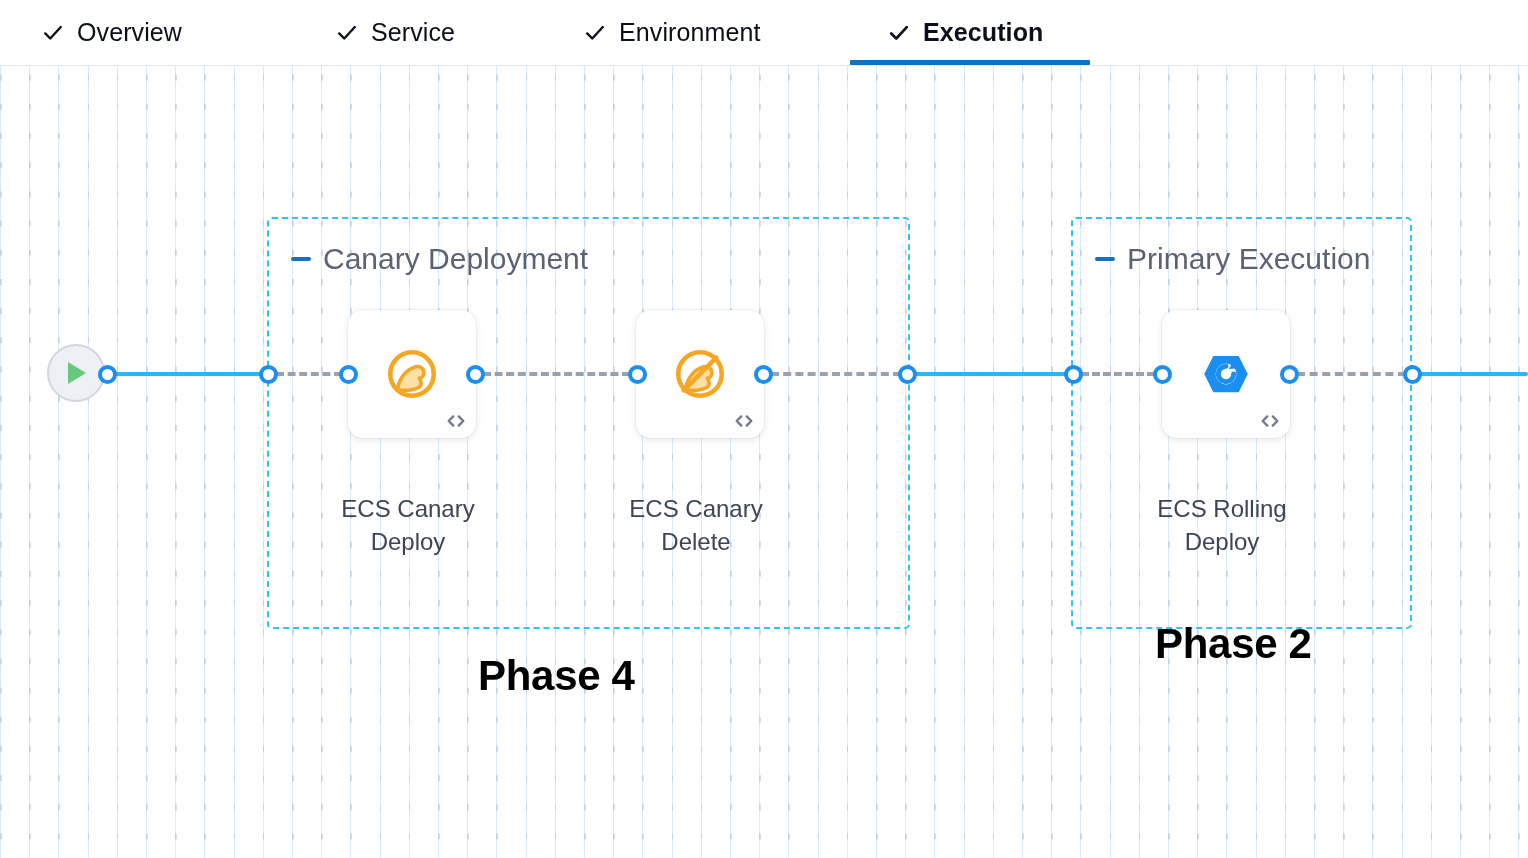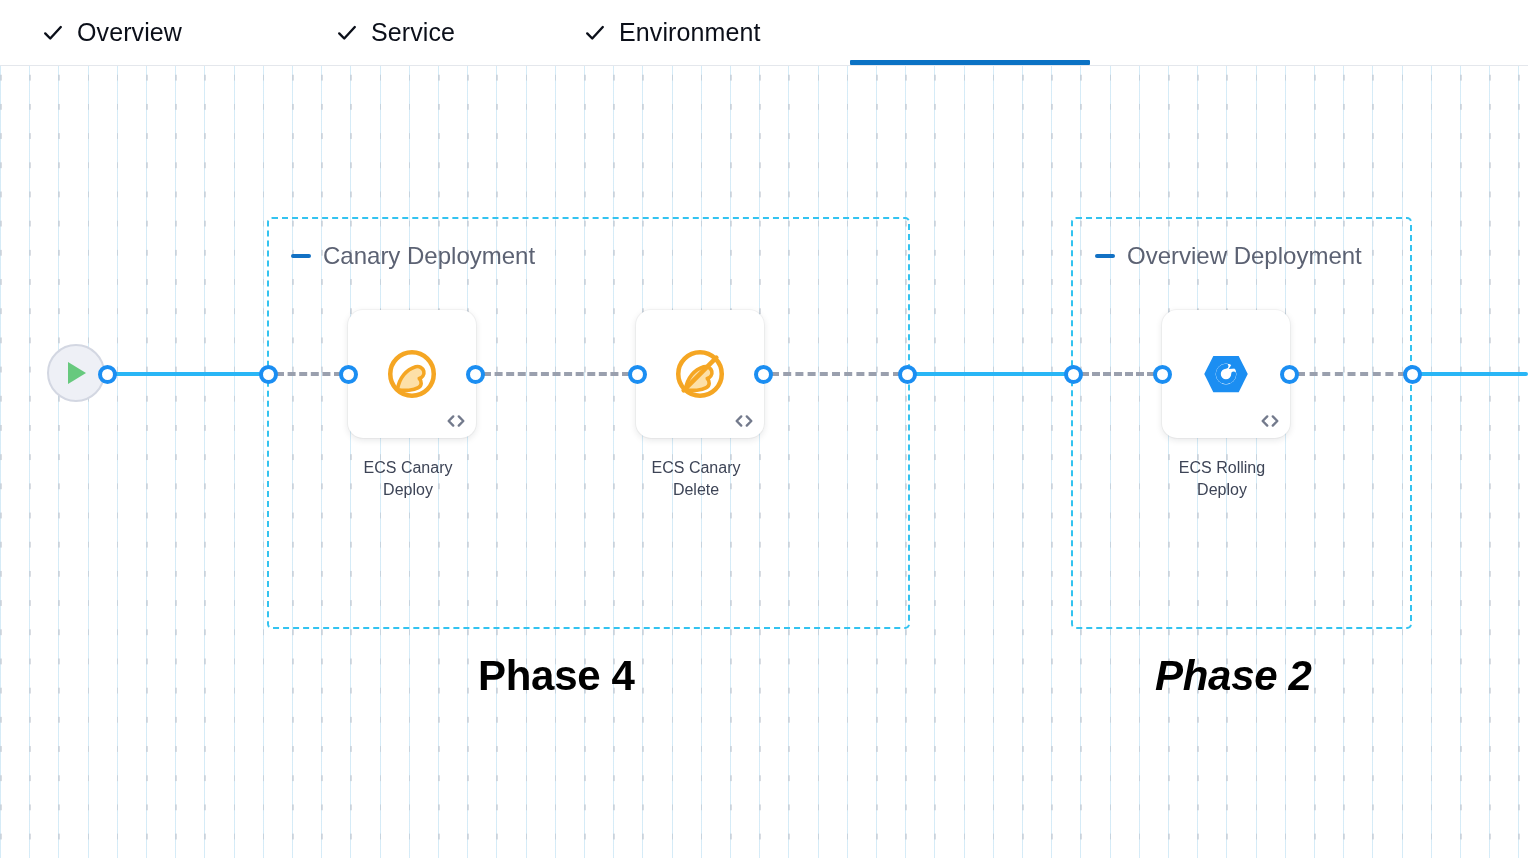--- a/index.html
+++ b/index.html
@@ -126,21 +126,21 @@
   .group-collapse {
     width: 20px;
     height: 4px;
     background: #1271c4;
     border-radius: 2px;
     cursor: pointer;
     flex: 0 0 20px;
   }
 
   .group-title {
-    font-size: 24px;
+    font-size: 30px;
     color: #5c6273;
     line-height: 1;
   }
 
   
   .phase-caption {
     position: absolute;
     font-size: 42px;
     font-weight: 700;
     color: #000000;
@@ -215,25 +215,26 @@
     width: 22px; height: 22px;
     color: #737a8c;
     cursor: pointer;
   }
   .node .code-badge svg { display: block; width: 22px; height: 22px; }
 
   .node-label {
     position: absolute;
     width: 190px;
     text-align: center;
-    font-size: 16px;
+    font-size: 24px;
     line-height: 1.38;
     color: #3d4456;
     white-space: pre-line;
     z-index: 10;
+    margin-top: 35px;
   }
 </style>
 </head>
 <body>
 
 <div id="app">
 
   <div id="tabbar">
     <div class="tab" style="left:38px">
       <span class="check">
@@ -255,42 +256,50 @@
 
     <div class="tab" style="left:332px">
       <span class="check">
         <svg viewBox="0 0 24 24" fill="none" stroke="#0b0f19" stroke-width="2.6" stroke-linecap="round" stroke-linejoin="round">
             <path d="M3.5 12.5 L9 18 L20.5 5.5"></path>
           </svg>
       </span>
       <span class="tlabel">Service</span>
     </div>
 
+    <div class="tab active" style="left:884px">
+      <span class="check">
+        <svg viewBox="0 0 24 24" fill="none" stroke="#0b0f19" stroke-width="2.9" stroke-linecap="round" stroke-linejoin="round">
+            <path d="M3.5 12.5 L9 18 L20.5 5.5"></path>
+          </svg>
+      </span>
+      <span class="tlabel">Execution</span>
+    </div>
 
   </div>
   <div class="tab-underline"></div>
 
   <div id="canvas">
     <div id="dotgrid"></div>
 
     <div class="group-box" style="left:267px; top:151px; width:643px; height:412px;">
       <div class="group-head">
         <span class="group-collapse"></span>
         <span class="group-title">Canary Deployment</span>
       </div>
     </div>
     <div class="phase-caption" style="left:478px; top:589px;">Phase 4</div>
 
     <div class="group-box" style="left:1071px; top:151px; width:341px; height:412px;">
       <div class="group-head">
         <span class="group-collapse"></span>
-        <span class="group-title">Overview Deployment</span>
+        <span class="group-title">Primary Execution</span>
       </div>
     </div>
-    <div class="phase-caption" style="left:1155px; top:589px;font-style:italic;">Phase 2</div>
+    <div class="phase-caption" style="left:1155px; top:557px;">Phase 2</div>
 
     <div class="edge-solid" style="left:107px;  top:306px; width:154px;"></div>
     <div class="edge-dashed" style="left:276px;  top:306px; width:66px;"></div>
     <div class="edge-dashed" style="left:483px;  top:306px; width:147px;"></div>
     <div class="edge-dashed" style="left:771px;  top:306px; width:130px;"></div>
     <div class="edge-solid" style="left:907px;  top:306px; width:160px;"></div>
     <div class="edge-dashed" style="left:1081px; top:306px; width:74px;"></div>
     <div class="edge-dashed" style="left:1297px; top:306px; width:109px;"></div>
     <div class="edge-solid" style="left:1412px; top:306px; width:116px;"></div>
 

